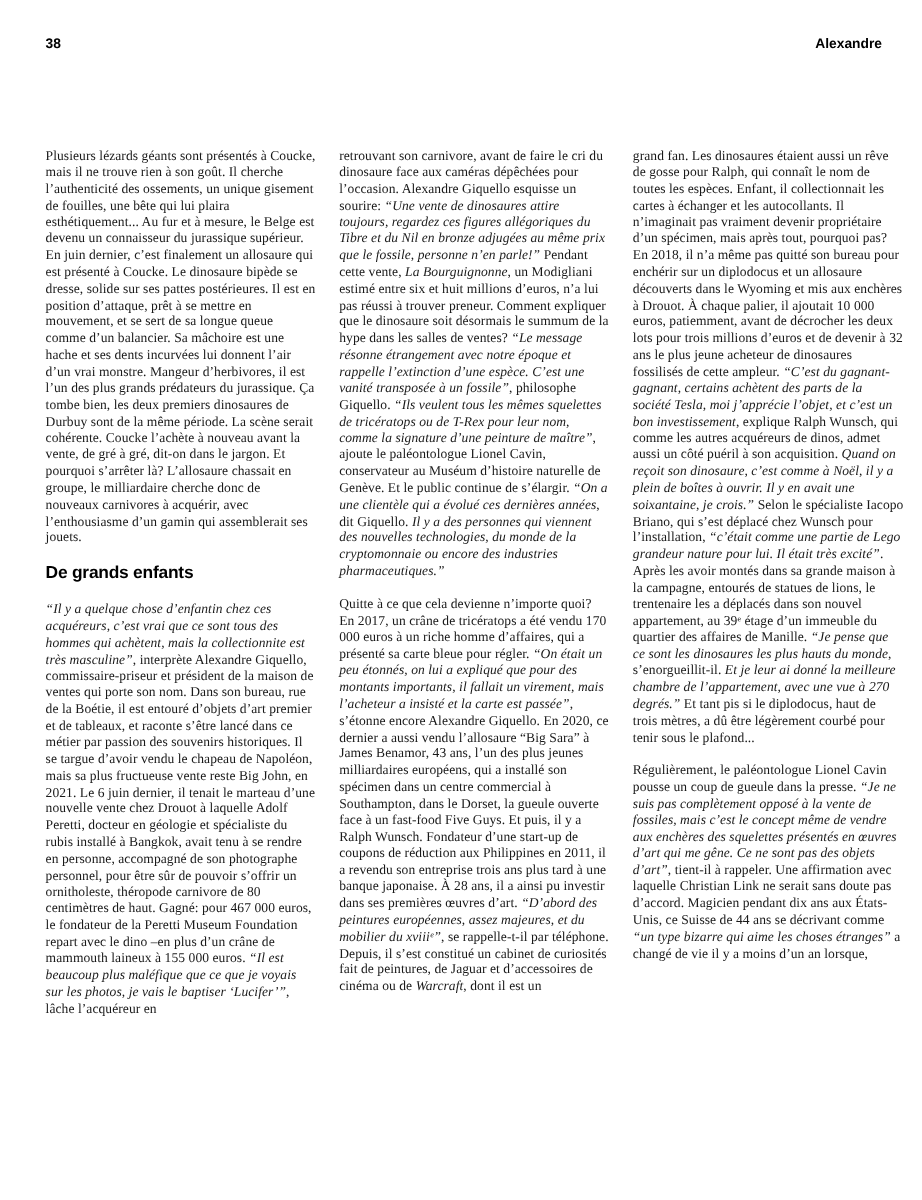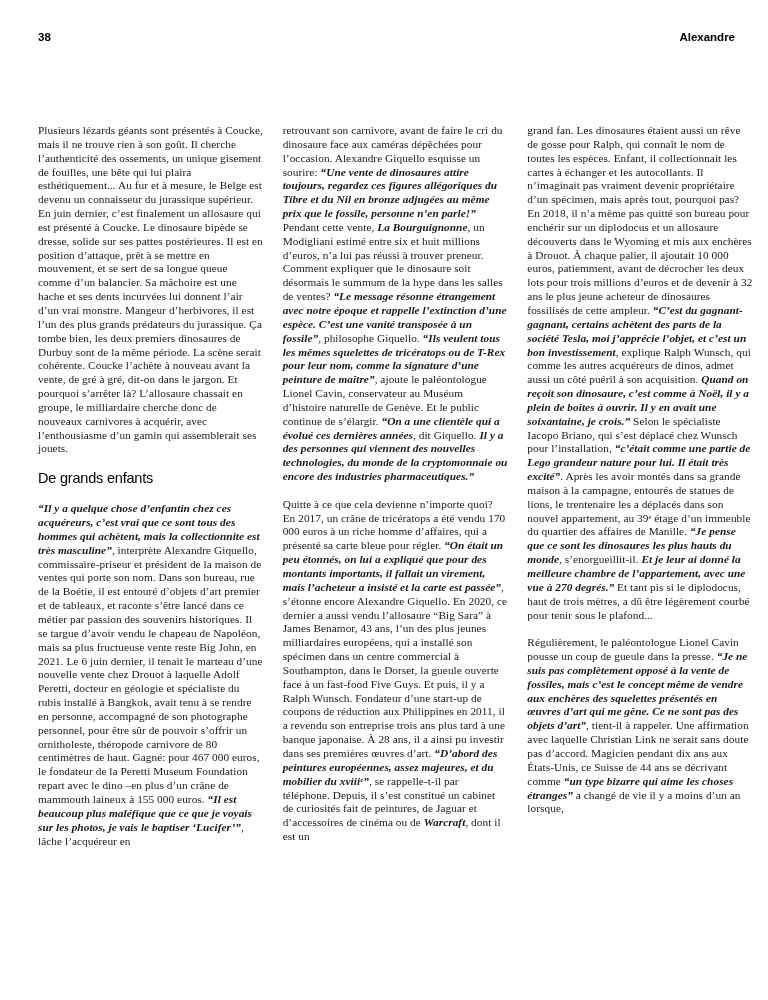--- a/index.html
+++ b/index.html
@@ -47,30 +47,29 @@
     letter-spacing: 0.05px;
     -webkit-hyphens: none;
     hyphens: none;
   }
   .col p {
     margin: 0 0 13.85px 0;
   }
   .col p:last-child { margin-bottom: 0; }
   .col h2 {
     font-family: "Liberation Sans", sans-serif;
-    font-weight: 400;
+    font-weight: 700;
     font-size: 14.5px;
     line-height: 15px;
     letter-spacing: -0.2px;
     color: #000000;
     margin: 15px 0 16px 0;
   }
   .col em {
     font-style: italic;
-    font-weight: bold;
   }
 </style>
 </head>
 <body>
 
 <div class="page">
 
   <div class="page-header">
     <span>38</span>
     <span>Alexandre</span>

